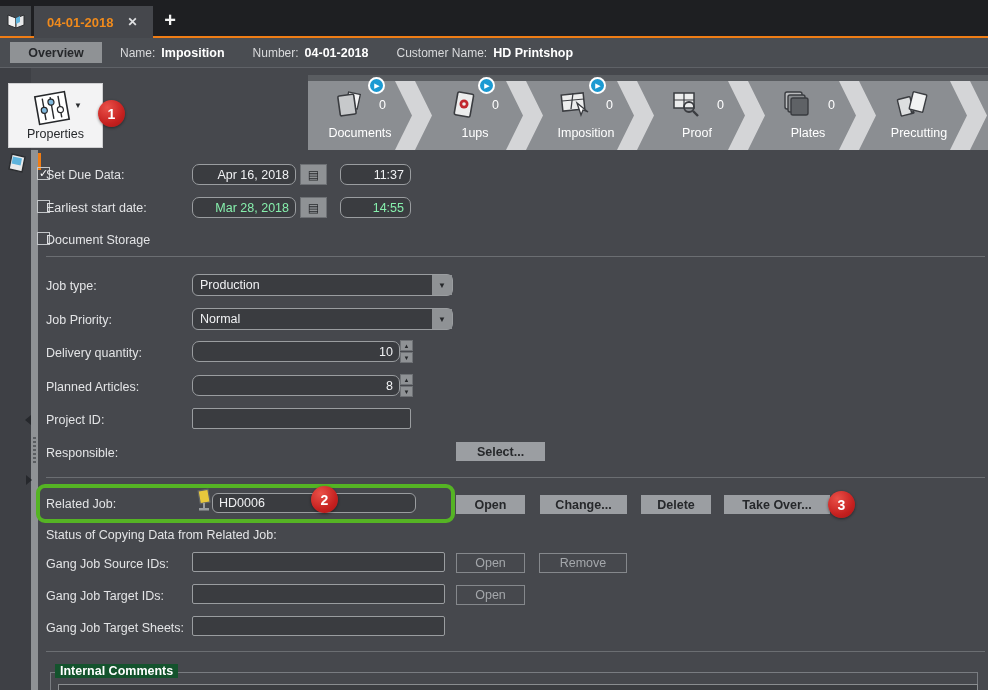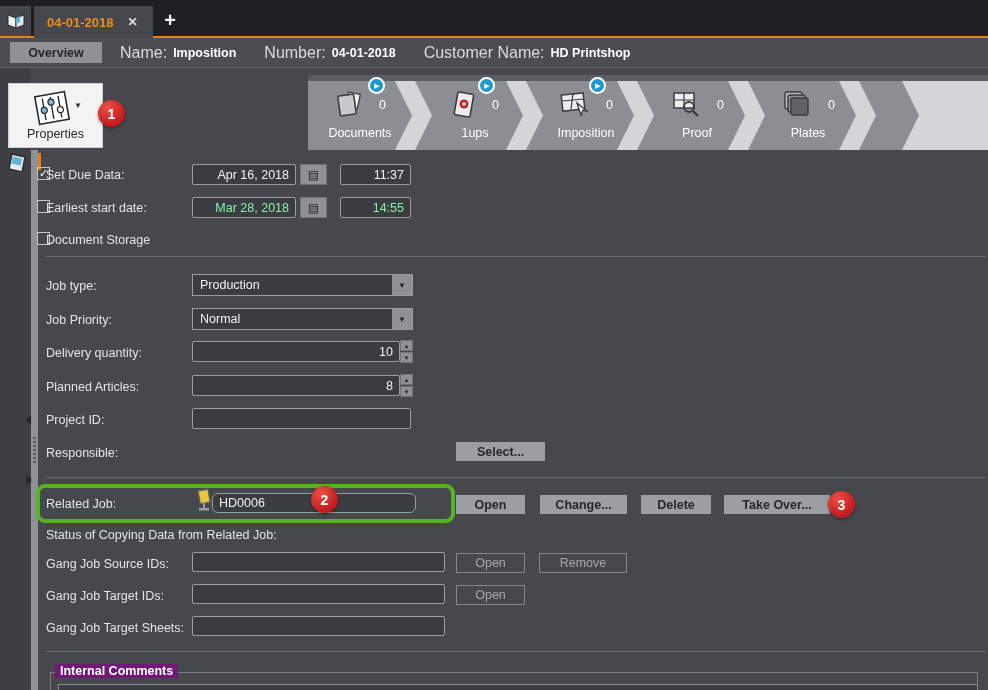--- a/index.html
+++ b/index.html
@@ -17,21 +17,21 @@
   .tab-label { color:#ef8a1c; font-weight:bold; font-size:13px; margin-left:13px; }
   .tab-close { color:#e0e1e3; font-weight:bold; font-size:12px; margin-left:14px; cursor:default; }
   .tab-new { position:absolute; left:158px; top:7px; width:24px; height:26px; color:#f2f2f2; font-size:20px;
              font-weight:bold; text-align:center; line-height:26px; z-index:2; }
 
   
   .ovbar { position:absolute; left:0; top:38px; width:988px; height:30px; background:#4a4d52;
            border-bottom:1px solid #5f6267; display:flex; align-items:center; z-index:1; }
   .ov-btn { margin-left:10px; width:92px; height:21px; background:#8f9295; color:#26282b; font-weight:bold;
             font-size:12.5px; display:flex; align-items:center; justify-content:center; }
-  .ov-lbl { color:#d9dadc; font-size:16px; }
+  .ov-lbl { color:#d9dadc; font-size:12px; }
   .ov-val { color:#ffffff; font-size:12.5px; font-weight:bold; margin-left:6px; }
   .ml18 { margin-left:18px; } .ml28 { margin-left:28px; }
 
   
   .rail { position:absolute; left:0; top:68px; width:31px; height:622px; background:#3e4045; }
   .vstrip { position:absolute; left:31px; top:150px; width:7px; height:540px; background:#8f9295; }
   .orange-tick { position:absolute; left:38px; top:153px; width:3px; height:17px; background:#ef7d15; }
   .rail-icon { position:absolute; left:6px; top:150px; }
   .split-left { position:absolute; left:25px; top:415px; width:0; height:0;
                 border-top:5px solid transparent; border-bottom:5px solid transparent; border-right:6px solid #26282c; }
@@ -71,42 +71,42 @@
   .rbadge1 { left:98px; top:100px; }
   .rbadge2 { left:311px; top:486px; }
   .rbadge3 { left:828px; top:491px; }
 
   
   .flabel { position:absolute; left:46px; color:#e3e4e6; font-size:12.5px; }
   .checkbox { position:absolute; left:37px; width:13px; height:13px; border:1px solid #c3c6c9; background:transparent;
               color:#fff; font-size:11px; line-height:11px; text-align:center; }
   .tinput { position:absolute; height:21px; background:#3a3c40; border:1px solid #9a9da0; color:#f0f1f3;
             font-size:12.5px; font-family:"Liberation Sans",sans-serif; padding:0 6px; border-radius:2px; }
-  .tinput.right { text-align:right; }
+  .tinput.right { text-align:right;border-radius:7px; }
   .tinput.dim { color:#86efac; }
   .sqbtn { position:absolute; width:27px; height:21px; background:#8f9295; border:1px solid #6e7175;
            color:#26282b; font-size:12px; display:flex; align-items:center; justify-content:center; }
   .sep { position:absolute; left:46px; width:939px; height:1px; background:#6b6e72; }
-  .dropdown { position:absolute; left:192px; width:221px; height:22px; background:#3a3c40;
-              border:1px solid #9a9da0; border-radius:0; }
+  .dropdown { position:absolute; left:192px; width:261px; height:22px; background:#3a3c40;
+              border:1px solid #9a9da0; border-radius:6px; }
   .dd-val { position:absolute; left:7px; top:3px; color:#f0f1f3; font-size:12.5px; }
   .dd-arrow { position:absolute; right:0; top:0; width:20px; height:20px; background:#8f9295;
               color:#26282b; font-size:8px; display:flex; align-items:center; justify-content:center; }
   .spincol { position:absolute; left:400px; width:13px; height:23px; display:flex; flex-direction:column; gap:1px; }
   .spincol div { flex:1; background:#8f9295; border:1px solid #6e7175; color:#26282b; font-size:6px;
                  display:flex; align-items:center; justify-content:center; }
   .gbtn { position:absolute; height:19px; background:#9b9ea2; color:#26282b; font-weight:bold; font-size:12.5px;
           display:flex; align-items:center; justify-content:center; border:none; }
   .obtn { position:absolute; height:20px; background:transparent; border:1px solid #85888c; color:#a4a7ab;
           font-size:12.5px; display:flex; align-items:center; justify-content:center; }
   .greenbox { position:absolute; left:36px; top:484px; width:419px; height:39px; border:4px solid #55b424;
               border-radius:9px; z-index:5; pointer-events:none; }
   .fieldset { position:absolute; left:50px; top:672px; width:928px; height:30px;
               border-top:1px solid #797c81; border-left:1px solid #797c81; border-right:1px solid #797c81; }
-  .legend { position:absolute; left:4px; top:-9px; background:#701a75; padding:0 5px; color:#fff;
+  .legend { position:absolute; left:4px; top:-9px; background:#14532d; padding:0 5px; color:#fff;
             font-weight:bold; font-size:12.5px; }
   .comments-area { position:absolute; left:58px; top:684px; width:920px; height:20px; background:#3b3d41;
                    border:1px solid #8a8d90; }
 </style>
 </head>
 <body>
 
 <div class="screen">
 
   <div class="tabbar">
@@ -207,20 +207,31 @@
           <svg width="32" height="32" viewBox="0 0 32 32">
             <rect x="4" y="3" width="17" height="17" rx="2" fill="#b9bbbd" stroke="#3a3c40" stroke-width="1.4"></rect>
             <rect x="7" y="6" width="17" height="17" rx="2" fill="#8a8d90" stroke="#3a3c40" stroke-width="1.4"></rect>
             <rect x="10" y="9" width="17" height="17" rx="2" fill="#5f6266" stroke="#3a3c40" stroke-width="1.4"></rect>
           </svg>
           <span class="step-count">0</span>
         </div>
         <div class="step-lbl">Plates</div>
       </div>
 
+      <div class="step notch" style="width:108px">
+        <div class="step-top">
+          <svg width="34" height="32" viewBox="0 0 34 32">
+            <rect x="4" y="9" width="13" height="17" rx="1" fill="#dddfe0" stroke="#3a3c40" stroke-width="1.4" transform="rotate(-14 10 17)"></rect>
+            <rect x="16" y="4" width="14" height="18" rx="1" fill="#f2f3f3" stroke="#3a3c40" stroke-width="1.4" transform="rotate(14 23 13)"></rect>
+            <path d="M15 20 L20 24 L16 25 Z" fill="#3a3c40"></path>
+          </svg>
+          <span class="step-count"></span>
+        </div>
+        <div class="step-lbl">Precutting</div>
+      </div>
 
       <div class="step notch" style="width:60px"></div>
     </div>
 
     <div class="play-badge" style="left:60px">
         <span>▶</span>
       </div>
     <div class="play-badge" style="left:170px">
         <span>▶</span>
       </div>

